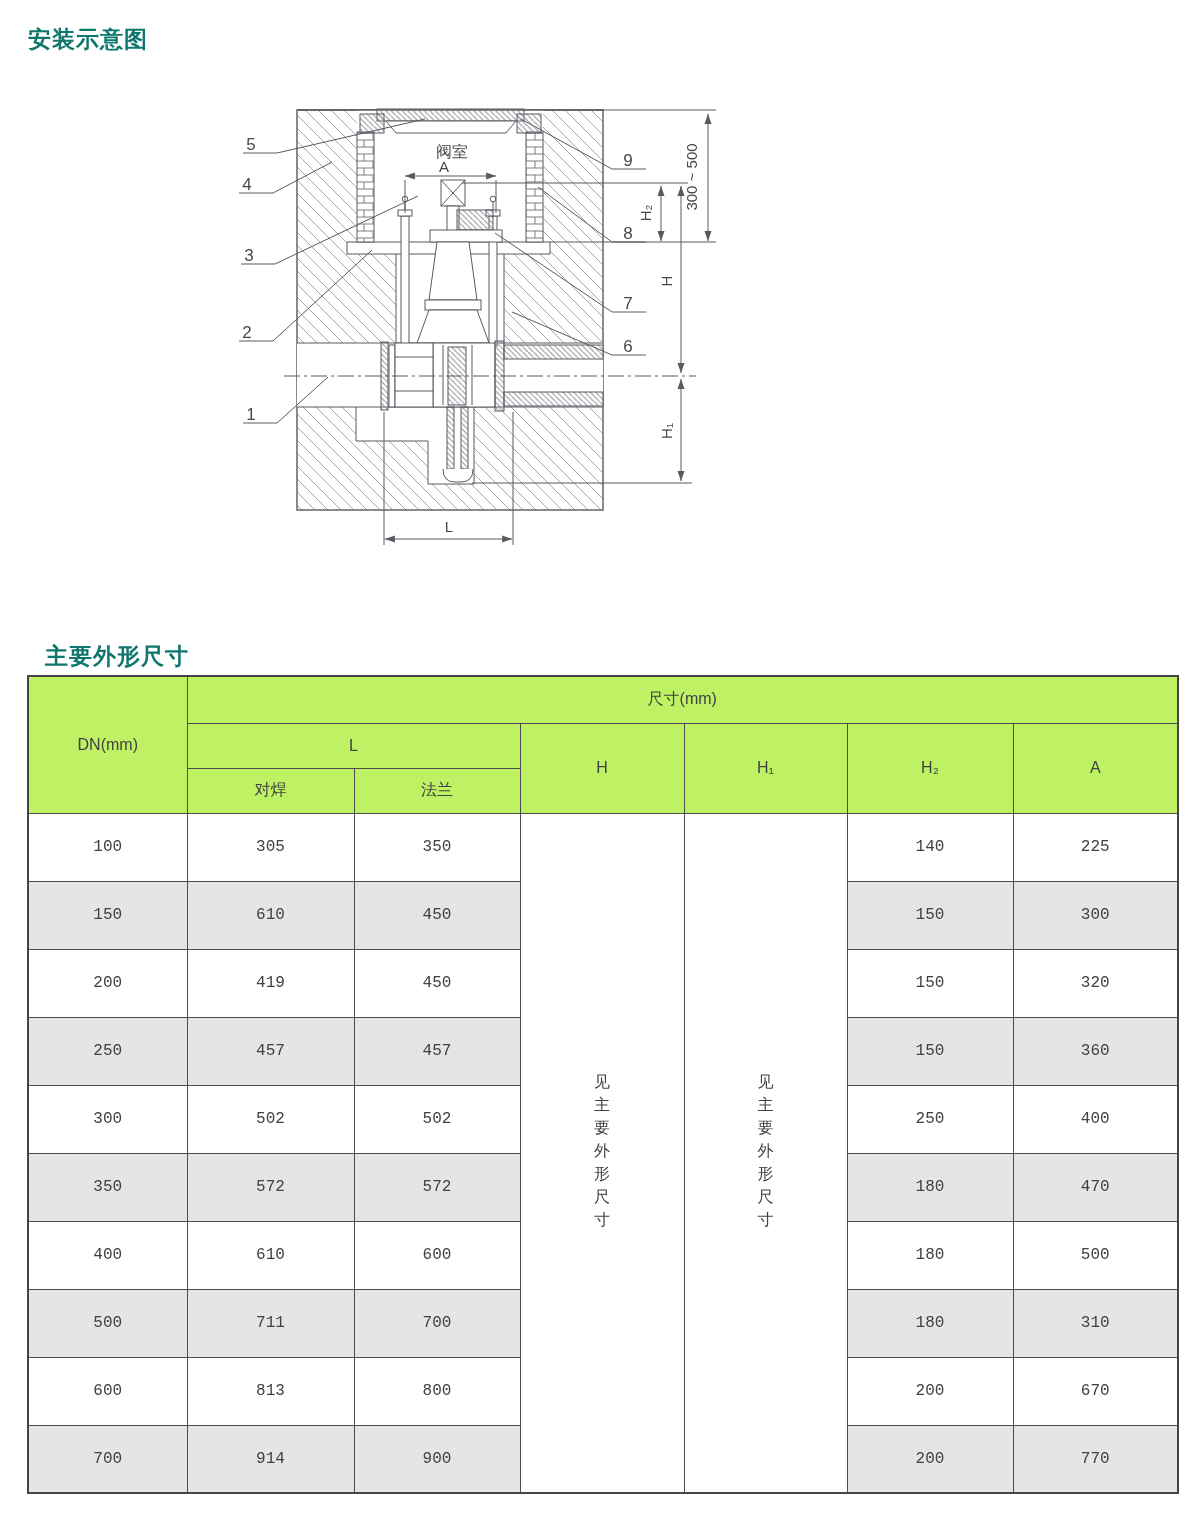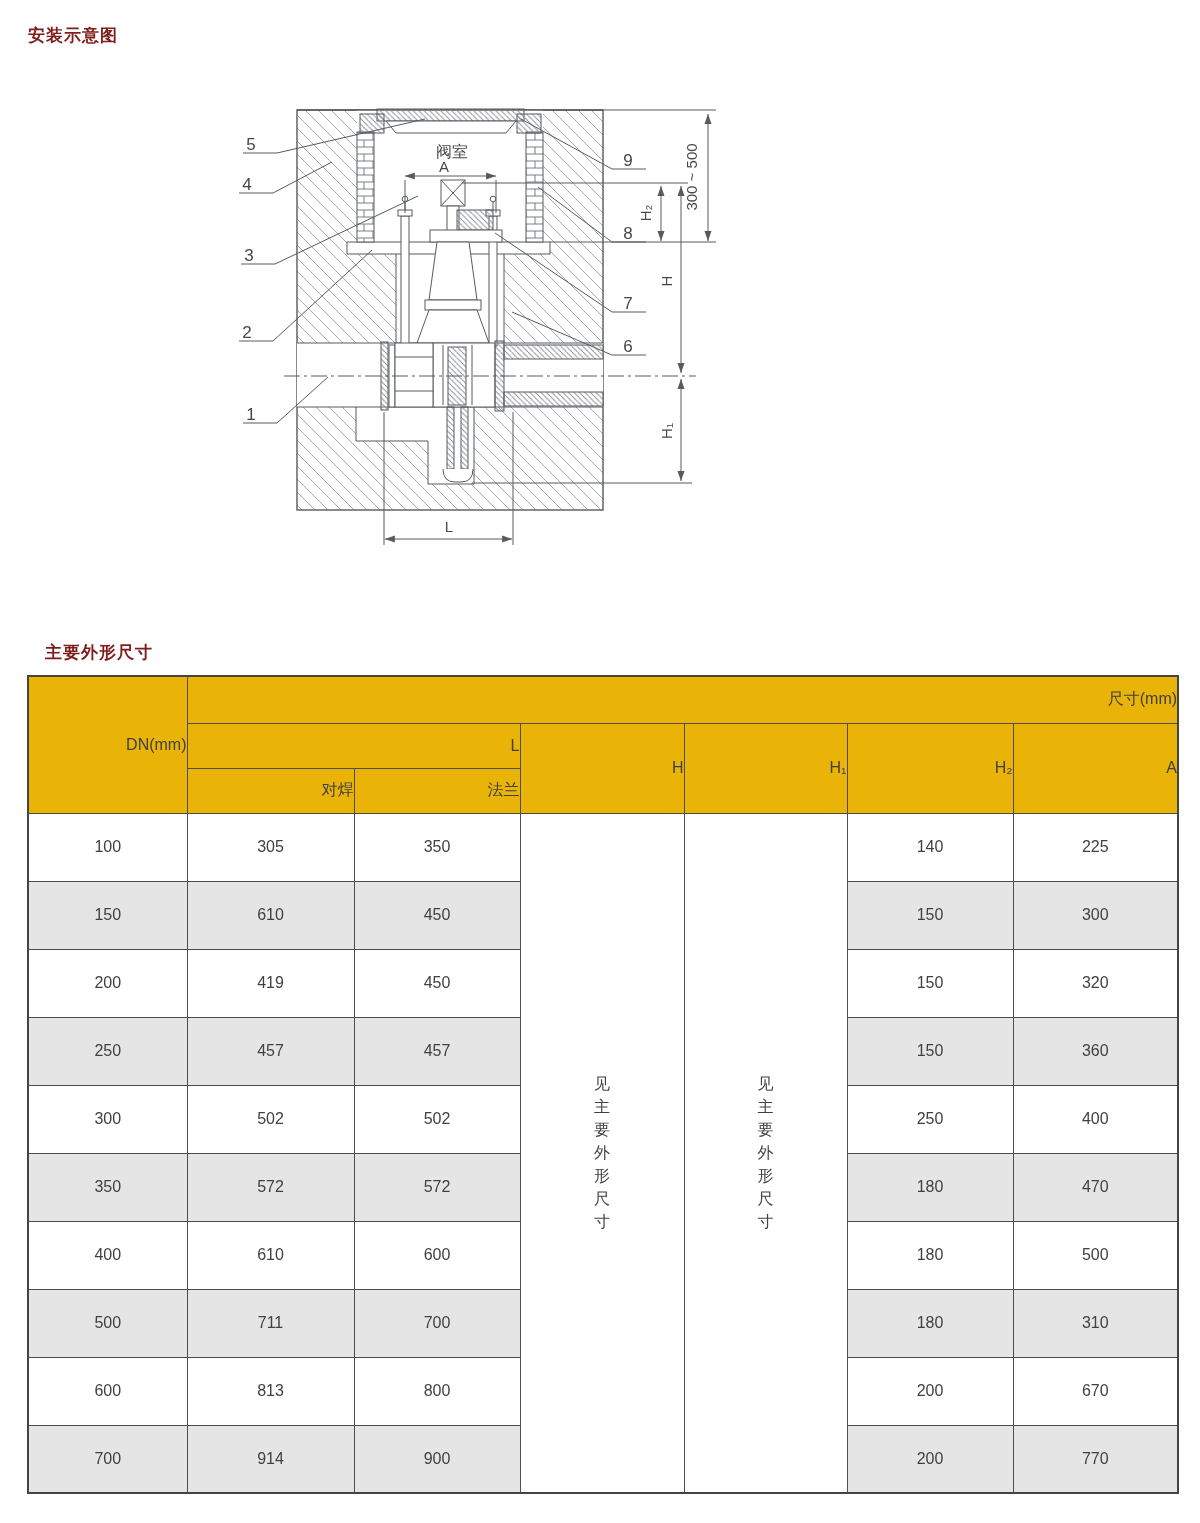--- a/index.html
+++ b/index.html
@@ -1,36 +1,36 @@
 <!DOCTYPE html>
 <html><head>
 <meta charset="utf-8">
 <style>
   html,body { margin:0; padding:0; background:#fff; }
   body { width:1200px; height:1523px; font-family:"Liberation Sans","DejaVu Sans",sans-serif; color:#414141; }
   .page { position:relative; width:1200px; height:1523px; overflow:hidden; background:#fff; }
 
-  .sec-title { position:absolute; font-size:17px; font-weight:bold; color:#7f1d1d; letter-spacing:1px; }
+  .sec-title { position:absolute; font-size:23px; font-weight:bold; color:#0f766e; letter-spacing:1px; }
   #title-install { left:28px; top:24px; }
   #title-dims   { left:45px; top:641px; }
 
   #diagram { position:absolute; left:230px; top:90px; }
 
   .legend { position:absolute; left:778px; top:251px; }
   .legend-item { height:31.6px; line-height:31.6px; font-size:17px; color:#474747; white-space:nowrap; }
 
   .tbl-wrap { position:absolute; left:27px; top:675px; }
   table.dims { border-collapse:collapse; table-layout:fixed; width:1150px; border:2px solid #444; }
   table.dims th, table.dims td {
     border:1px solid #4d4d4d; text-align:center; vertical-align:middle;
     font-weight:normal; font-size:16px; color:#414141; padding:0;
   }
-  table.dims thead th { background:#eab308;text-align:right; }
+  table.dims thead th { background:#bef264; }
   tr.hr1 { height:47px; } tr.hr2 { height:45px; } tr.hr3 { height:45px; }
-  table.dims tbody tr { height:68px; }
+  table.dims tbody tr { height:68px;font-family:Liberation Mono, monospace; }
   table.dims tbody tr:nth-child(even) td { background:#e5e5e5; }
   table.dims td.note { background:#fff !important; }
   .vnote { width:17px; margin:16px auto; word-break:break-all; line-height:23px; font-size:16px; color:#414141; text-align:center; }
 
   
   .ln  { stroke:#565b60; stroke-width:1; fill:none; }
   .lnw { stroke:#565b60; stroke-width:1.4; fill:none; }
   .wfill { fill:#ffffff; stroke:#565b60; stroke-width:1; }
   .hfill { fill:url(#hatchD); stroke:#565b60; stroke-width:1; }
   .cln { stroke:#565b60; stroke-width:1; fill:none; stroke-dasharray:16 4 3 4; }

